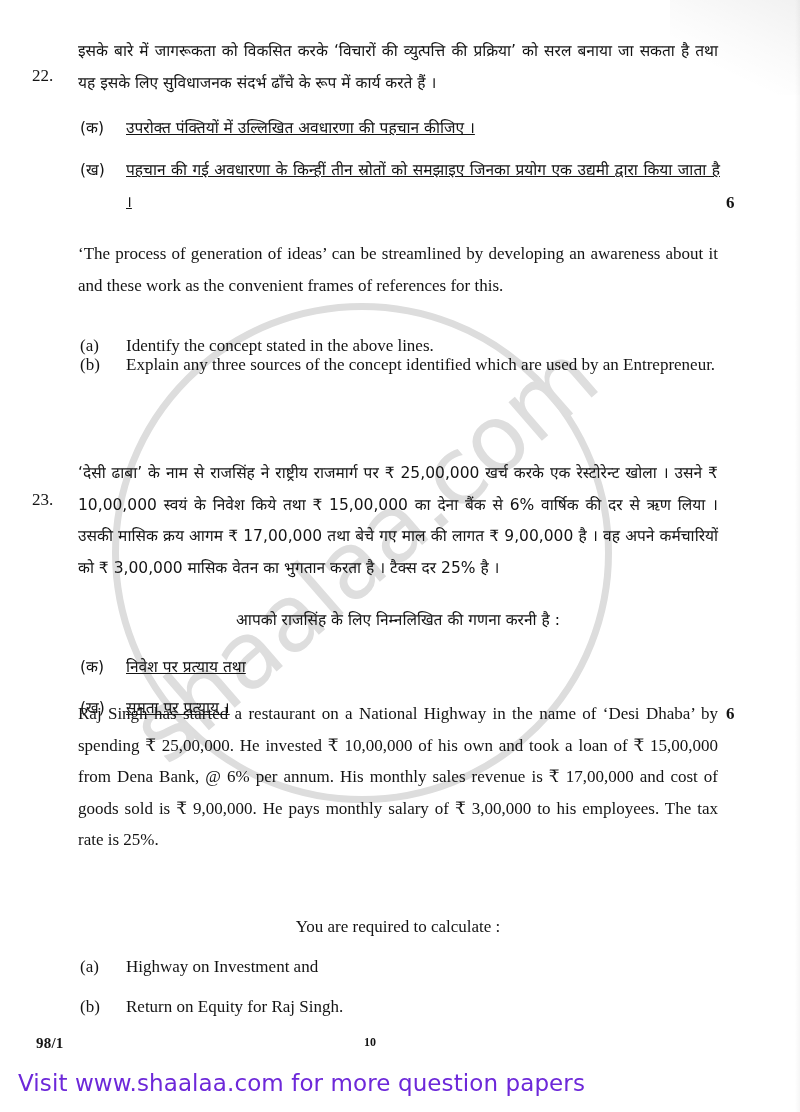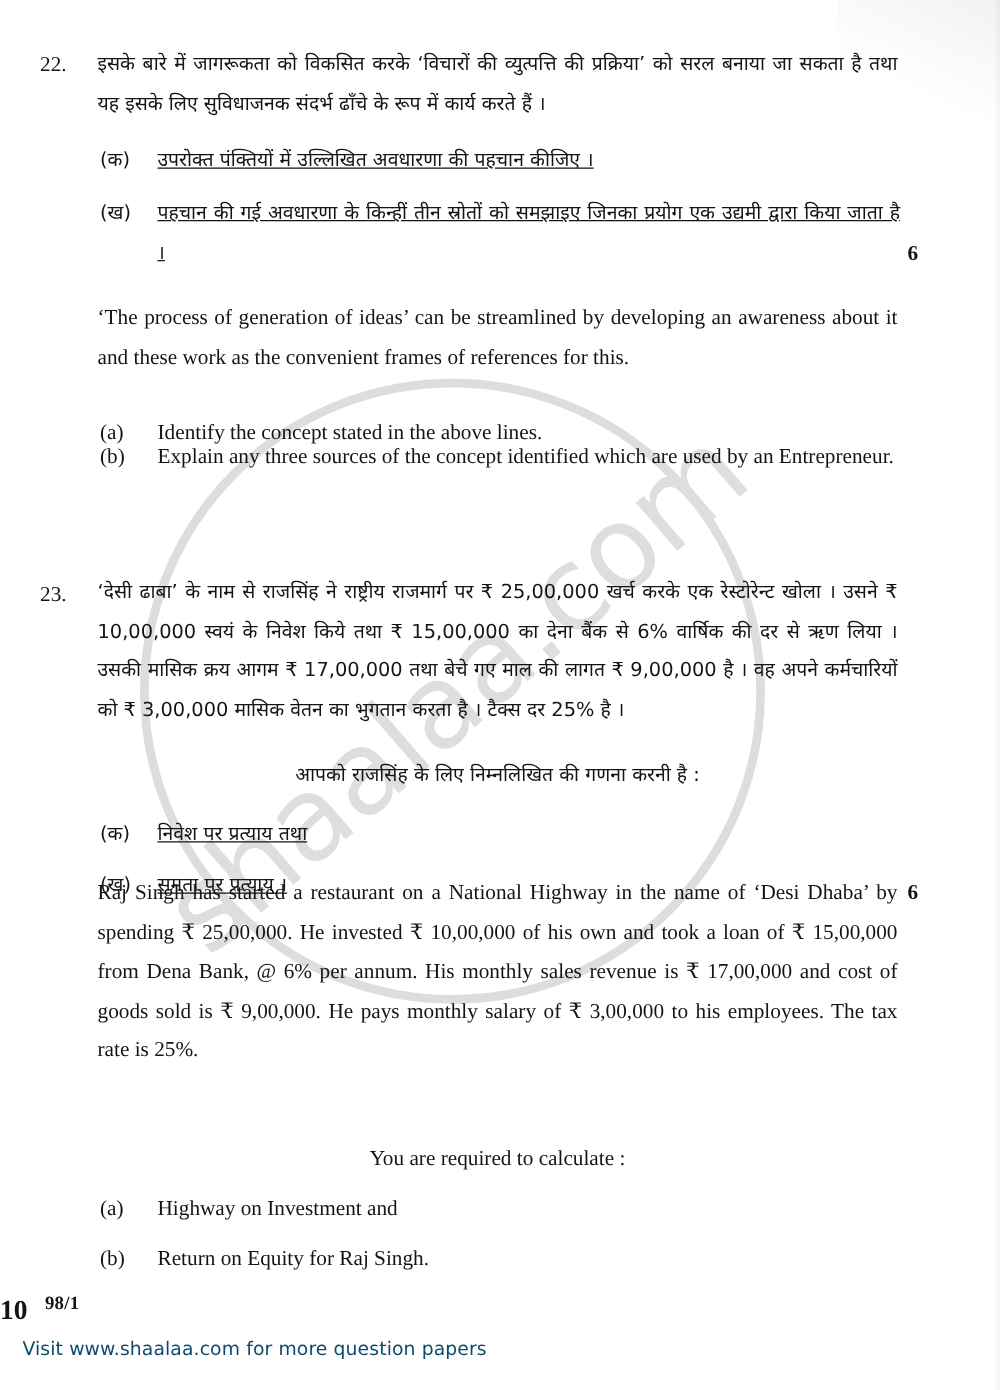--- a/index.html
+++ b/index.html
@@ -78,20 +78,21 @@
     z-index: 2;
   }
 
   .qnum {
     position: absolute;
     left: 32px;
     width: 46px;
     text-align: left;
     font-size: 17px;
     line-height: 31.5px;
+    margin-top: 24px;
   }
 
   .para {
     margin: 0;
     font-size: 17px;
     line-height: 31.5px;
     text-align: justify;
     text-justify: inter-word;
   }
   .para.hindi {
@@ -154,30 +155,31 @@
     top: 1035px;
     font-size: 15px;
     font-weight: bold;
     letter-spacing: 0.2px;
   }
   .footer-pageno {
     position: absolute;
     left: 0;
     top: 1035px;
     width: 740px;
-    font-size: 22px;
+    text-align: center;
+    font-size: 12px;
     font-weight: bold;
   }
   .footer-banner {
     position: absolute;
     left: 18px;
     top: 1070px;
     font-family: "DejaVu Sans", "Liberation Sans", sans-serif;
-    font-size: 15px;
-    color: #0c4a6e;
+    font-size: 23px;
+    color: #6d28d9;
     letter-spacing: 0.1px;
   }
 </style>
 </head>
 <body>
 
 <div class="watermark">
   <div class="wm-circle"></div>
   <div class="wm-text">shaalaa.com</div>
 </div>

